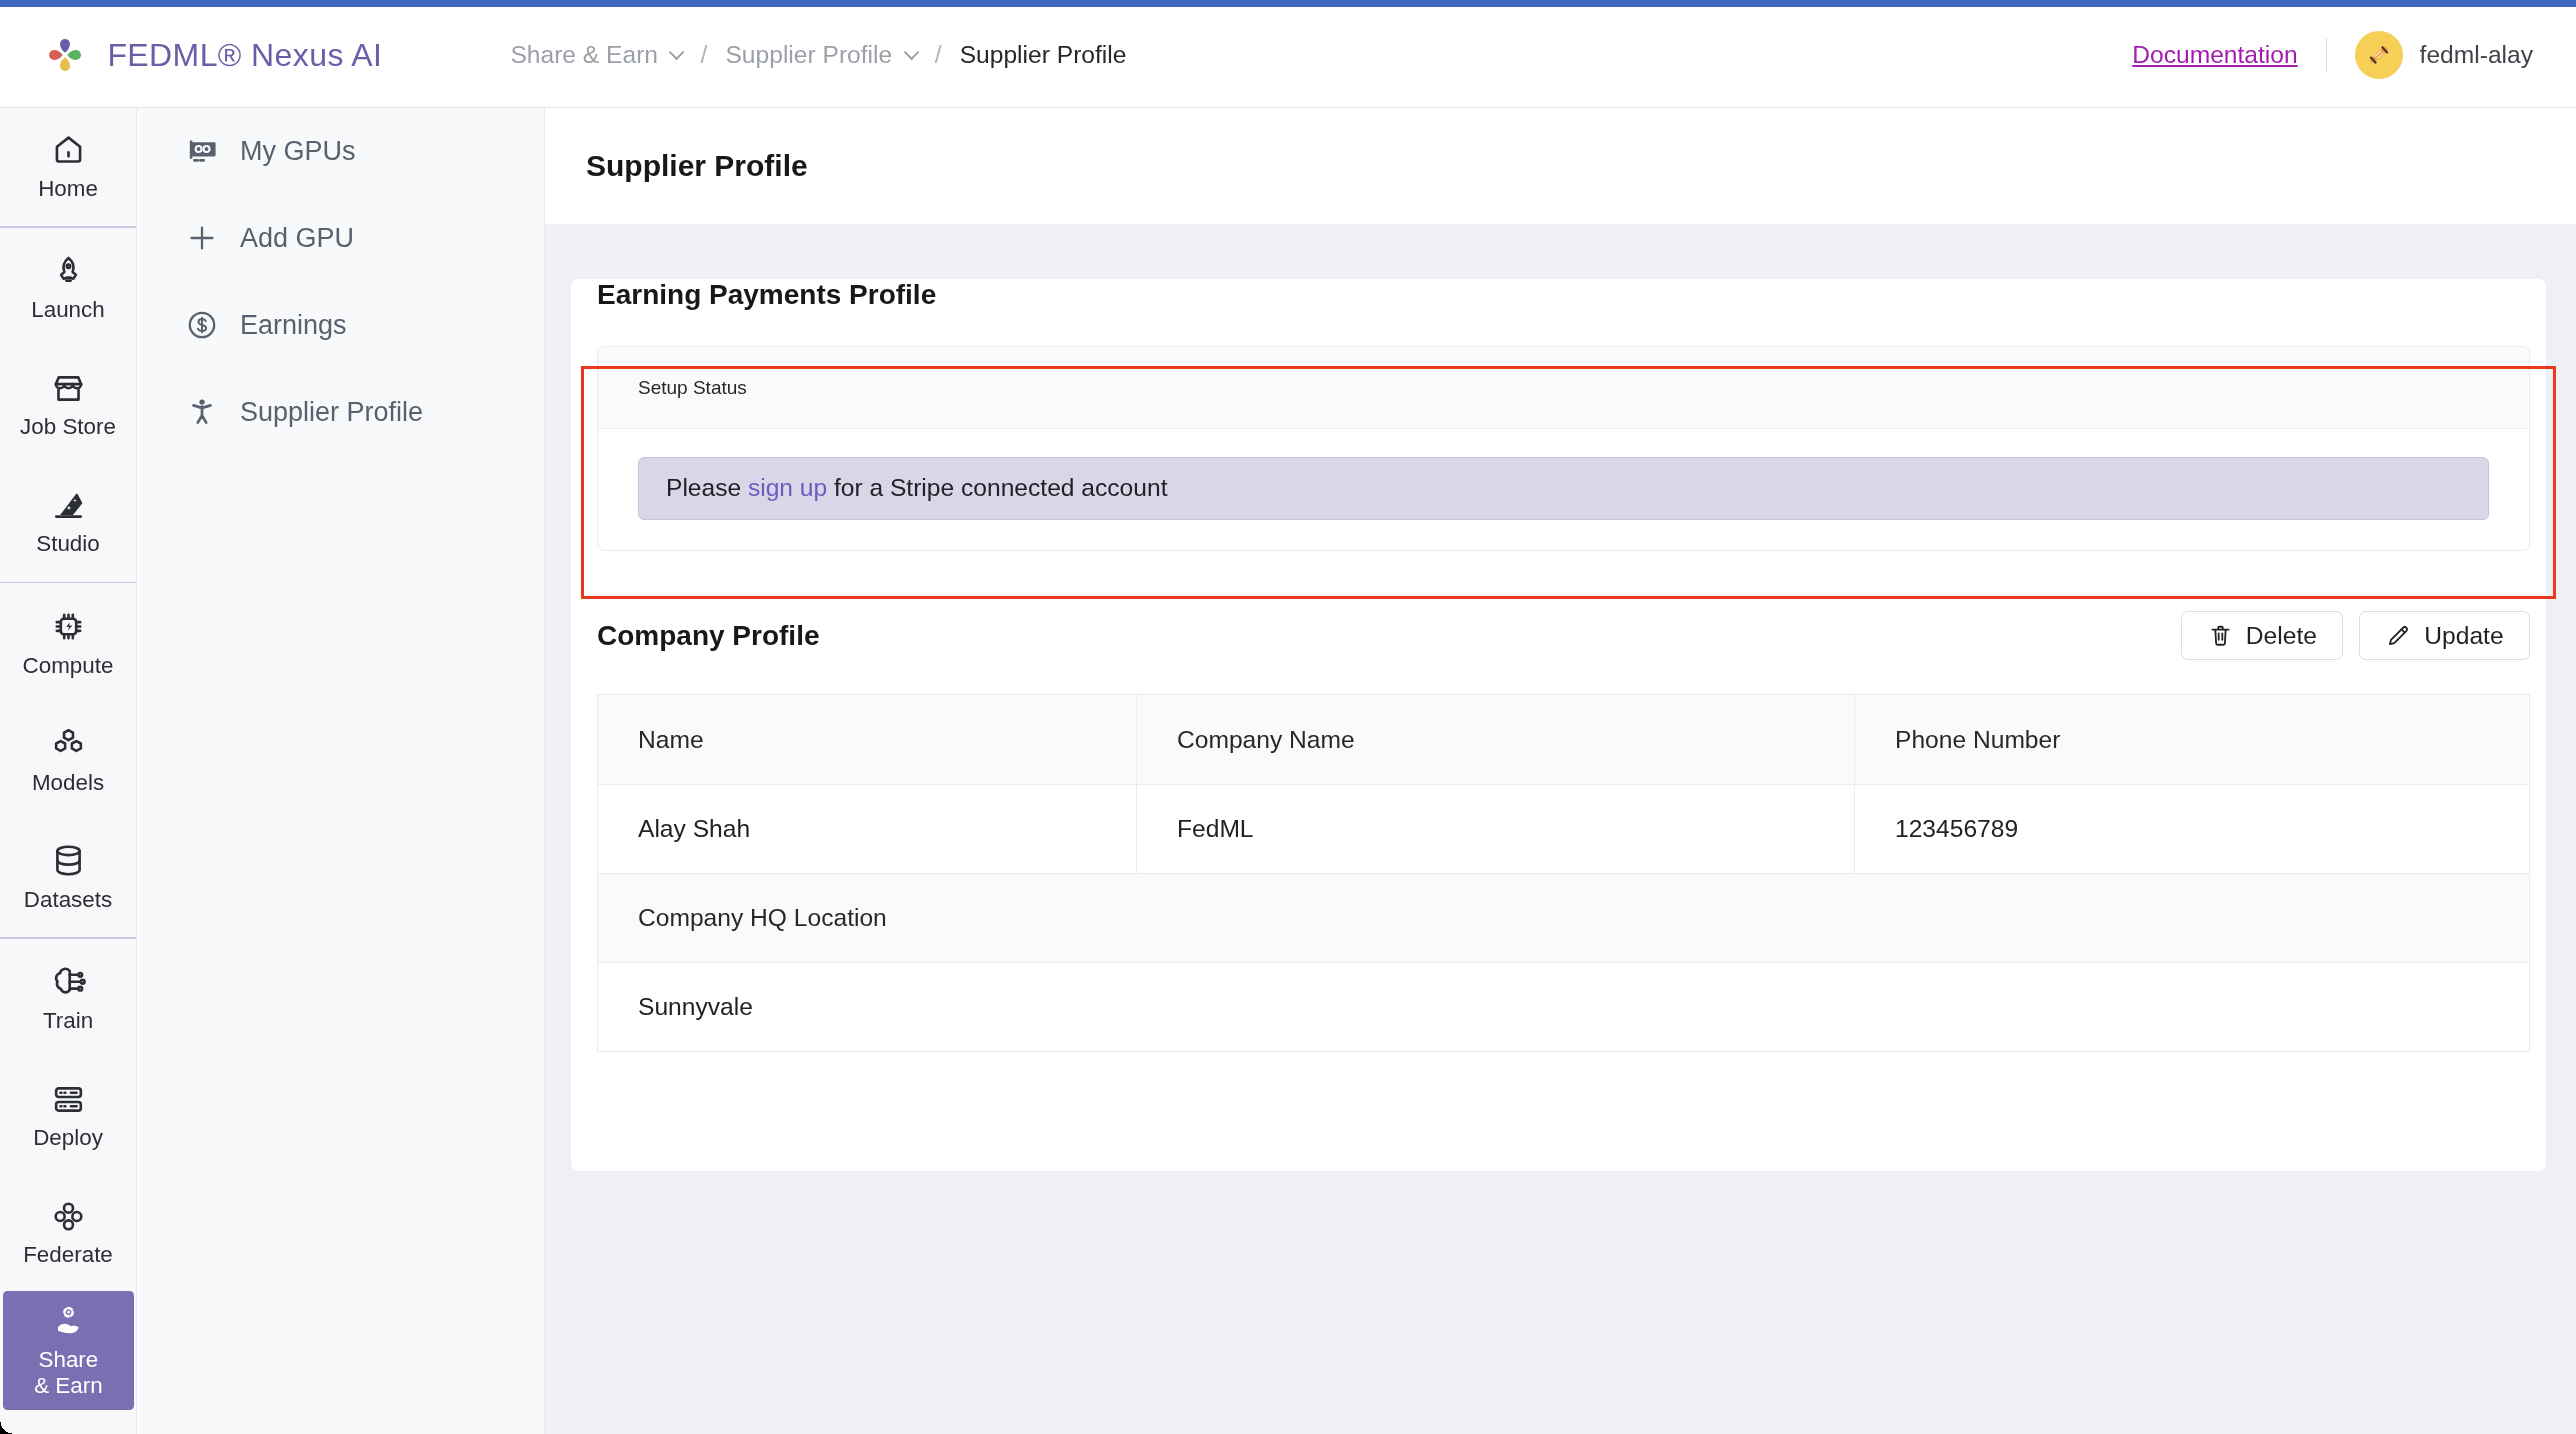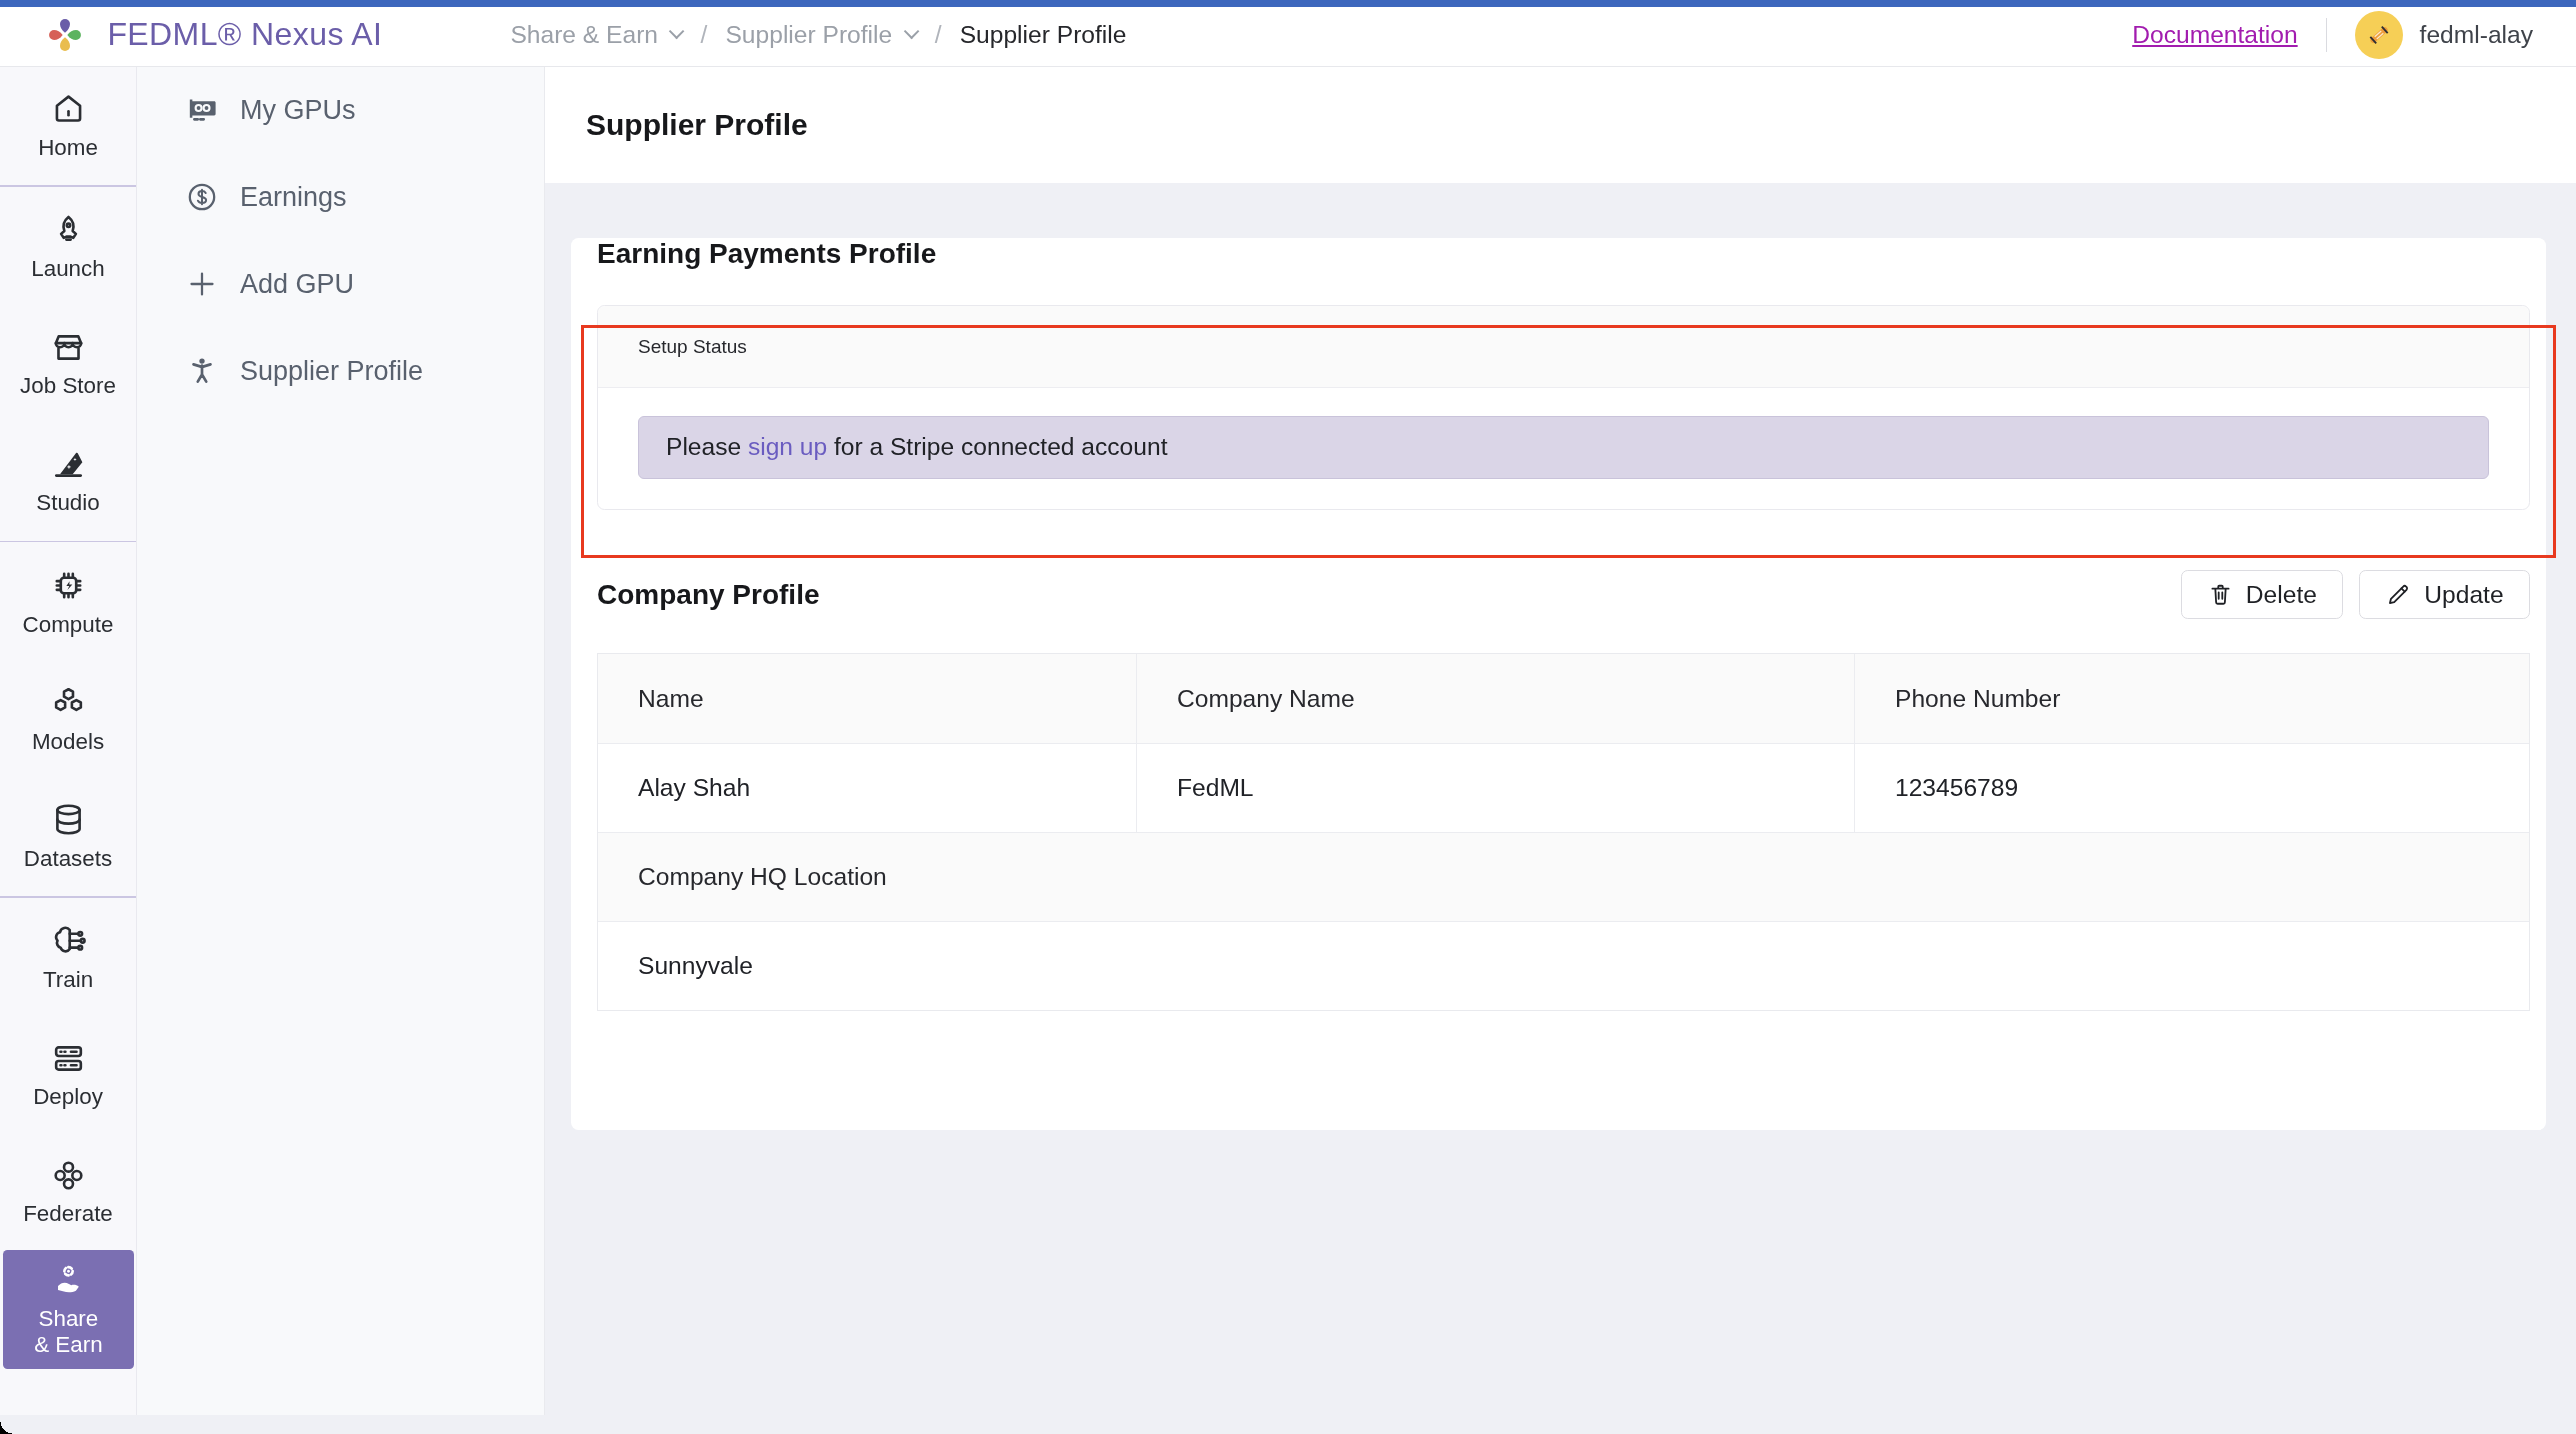--- a/index.html
+++ b/index.html
@@ -1,21 +1,21 @@
 <!DOCTYPE html>
 <html style="font-size:12px"><head>
 <meta charset="utf-8">
 <style>
   * { margin:0; padding:0; box-sizing:border-box; }
   html,body { width:2576px; height:1434px; overflow:hidden;
     font-family:"Liberation Sans","DejaVu Sans",sans-serif; background:#eff0f5; }
 
   
   .topbar { height:6.7px; background:#3d67bd; }
-  .header { height:60px; background:#fff; border-bottom:1.5px solid #e7e8ec;
+  .header { height:101px; background:#fff; border-bottom:1.5px solid #e7e8ec;
     display:flex; align-items:center; padding:0 43px 3px 42px; position:relative; z-index:20; }
   .brand { display:flex; align-items:center; gap:19.4px; }
   .brand svg { width:46px; height:46px; }
   .brand-text { font-size:32px; color:#6b5ea9; font-weight:500; letter-spacing:0.4px; }
   .breadcrumb { display:flex; align-items:center; gap:18px; margin-left:128px;
     font-size:24.6px; color:#9ba0a8; }
   .crumb { display:flex; align-items:center; gap:10.4px; cursor:pointer; }
   .crumb.current { color:#26272b; cursor:default; }
   .chev { width:11.2px; height:11.2px; border-right:2.2px solid #9aa0a8; border-bottom:2.2px solid #9aa0a8;
     transform:rotate(45deg) translate(-2.2px,-2.2px); margin-left:3px; }
@@ -249,30 +249,30 @@
       <svg class="ic" viewBox="0 0 24 24">
         <path d="M3.4 4.6h1.8v1.2h15.4c.6 0 1 .4 1 1v8c0 .6-.4 1-1 1H5.2v1.6H3.4z" fill="currentColor" stroke="none"></path>
         <circle cx="9.6" cy="10.6" r="2.1" stroke="#f8f9fb" stroke-width="1.5"></circle>
         <circle cx="15.2" cy="10.6" r="2.1" stroke="#f8f9fb" stroke-width="1.5"></circle>
         <path d="M6.6 18.6h2.4M10.8 18.6h2.4" stroke-width="1.9"></path>
       </svg>
       <span>My GPUs</span>
     </div>
     <div class="subnav-item">
       <svg class="ic" viewBox="0 0 24 24">
+        <path d="M12 4.6v14.8M4.6 12h14.8" stroke-width="1.6"></path>
+      </svg>
+      <span>Add GPU</span>
+    </div>
+    <div class="subnav-item">
+      <svg class="ic" viewBox="0 0 24 24">
         <circle cx="12" cy="12" r="8.6" stroke-width="1.6"></circle>
         <path d="M12 6.8v10.4M14.6 9.2c-.5-.9-1.5-1.4-2.6-1.4-1.4 0-2.5.9-2.5 2.1 0 2.8 5.4 1.5 5.4 4.3 0 1.3-1.2 2.1-2.9 2.1-1.3 0-2.4-.6-2.9-1.7" stroke-width="1.4"></path>
       </svg>
       <span>Earnings</span>
-    </div>
-    <div class="subnav-item">
-      <svg class="ic" viewBox="0 0 24 24">
-        <path d="M12 4.6v14.8M4.6 12h14.8" stroke-width="1.6"></path>
-      </svg>
-      <span>Add GPU</span>
     </div>
     <div class="subnav-item">
       <svg class="ic" viewBox="0 0 24 24">
         <circle cx="12" cy="5" r="1.9" fill="currentColor" stroke="none"></circle>
         <path d="M12 8.2v6.3M12 14.5l-3 5M12 14.5l3 5M11.2 8.9 6 7.3M12.8 8.9l5.2-1.6" stroke-width="1.9"></path>
       </svg>
       <span>Supplier Profile</span>
     </div>
   </nav>
 

